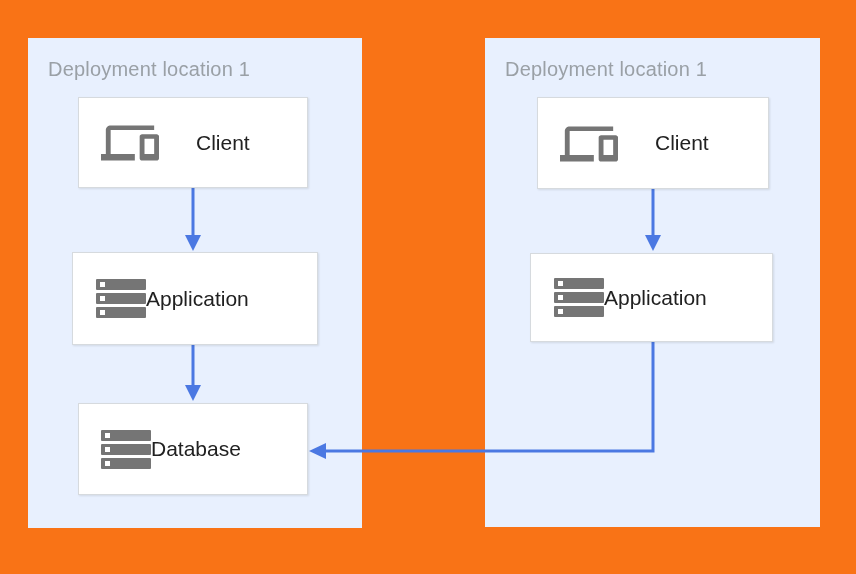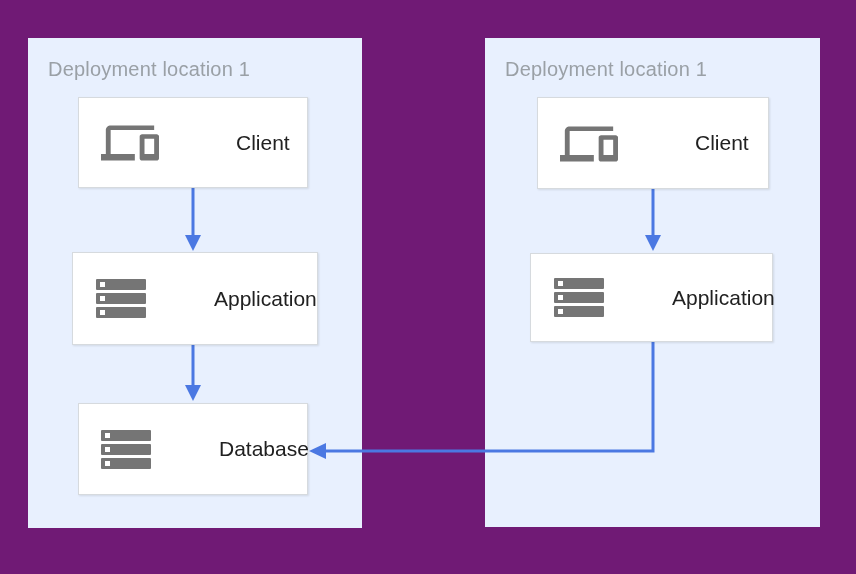--- a/index.html
+++ b/index.html
@@ -5,21 +5,21 @@
   html, body {
     margin: 0;
     padding: 0;
     background: #ffffff;
     font-family: "Liberation Sans", "DejaVu Sans", sans-serif;
   }
   .stage {
     position: relative;
     width: 856px;
     height: 574px;
-    background: #701a75;
+    background: #f97316;
     overflow: hidden;
   }
   .container {
     position: absolute;
     background: #e8f0fe;
   }
   .container.c1 { left: 28px; top: 38px; width: 334px; height: 490px; }
   .container.c2 { left: 485px; top: 38px; width: 335px; height: 489px; }
   .container-label {
     margin: 20px 0 0 20px;
@@ -36,40 +36,39 @@
   }
   .edge { fill: none; stroke-width: 3; }
   .node {
     position: absolute;
     background: #ffffff;
     border: 1px solid #d6dade;
     box-shadow: 1px 1px 2px rgba(0,0,0,0.10);
     display: flex;
     align-items: center;
     box-sizing: border-box;
-    gap: 40px;
   }
   .node .icon {
     display: inline-flex;
     align-items: center;
     justify-content: center;
     flex: 0 0 auto;
   }
   .node .label {
     font-size: 21px;
     color: #212121;
     white-space: nowrap;
   }
   .node.client1 { left: 78px;  top: 97px;  width: 230px; height: 91px; padding-left: 22px; }
   .node.app1    { left: 72px;  top: 252px; width: 246px; height: 93px; padding-left: 23px; }
   .node.db1     { left: 78px;  top: 403px; width: 230px; height: 92px; padding-left: 22px; }
   .node.client2 { left: 537px; top: 97px;  width: 232px; height: 92px; padding-left: 22px; }
   .node.app2    { left: 530px; top: 253px; width: 243px; height: 89px; padding-left: 23px; }
   .node.client1 .label, .node.client2 .label { margin-left: 37px; }
-  .node.app1 .label, .node.app2 .label, .node.db1 .label { margin-left: 28px; }
+  .node.app1 .label, .node.app2 .label, .node.db1 .label { }
 </style>
 </head>
 <body>
 
 <div class="stage">
 
   <div class="container c1">
     <div class="container-label">Deployment location 1</div>
   </div>
   <div class="container c2">

